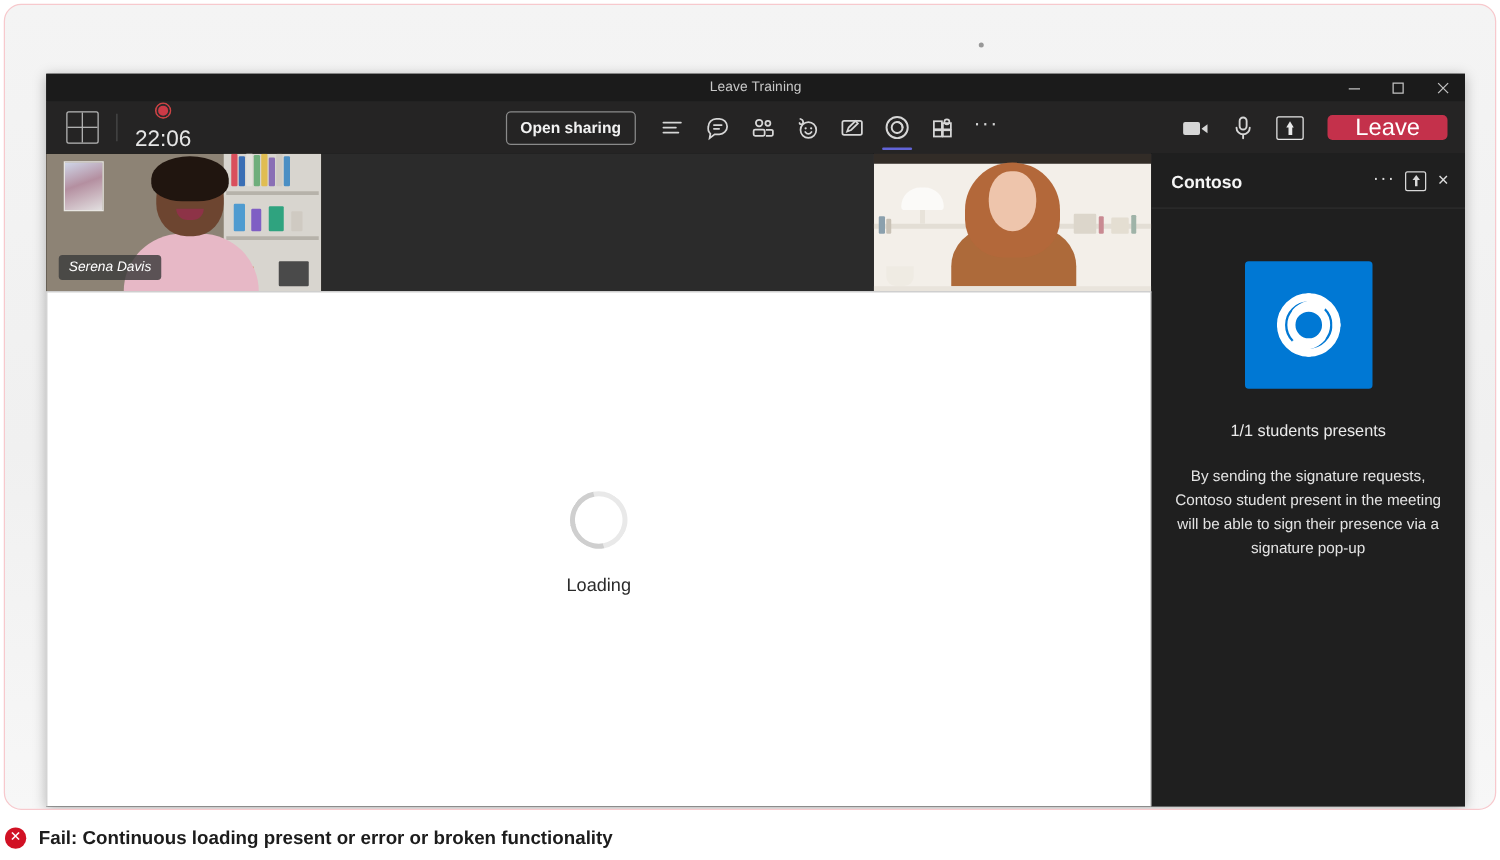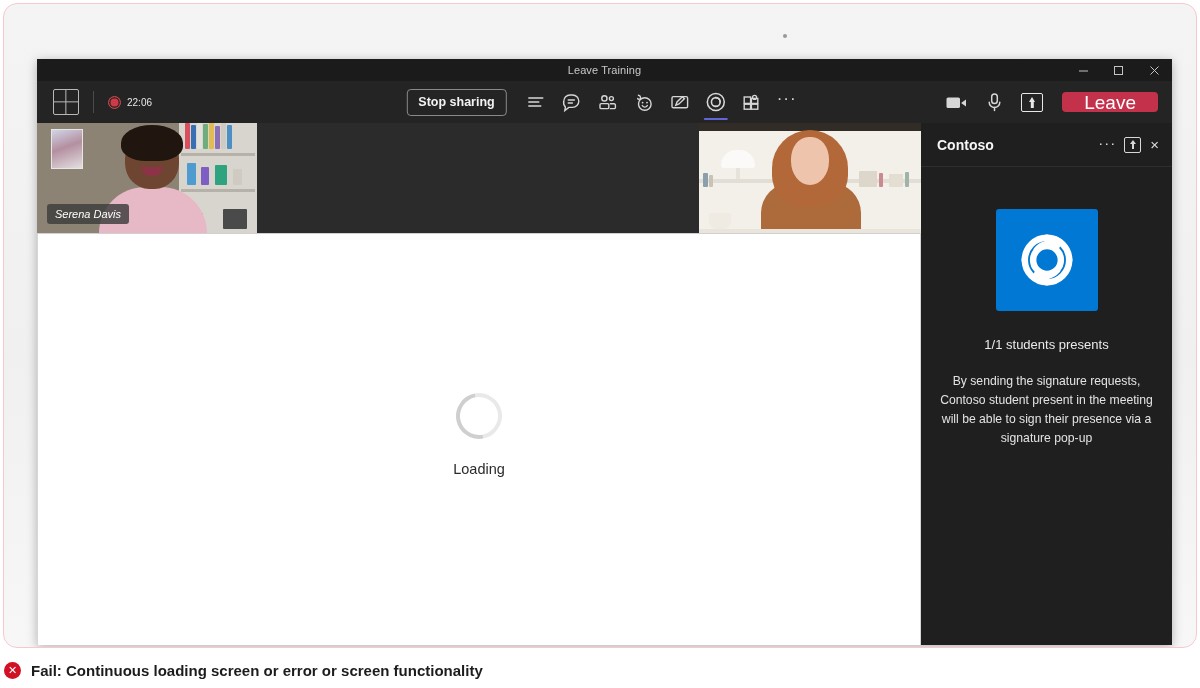--- a/index.html
+++ b/index.html
@@ -96,21 +96,22 @@
   .grid-btn::after { top: 0; bottom: 0; left: 50%; width: 1.3px; transform: translateX(-50%); }
 
   .tb-divider {
     width: 1px; height: 22px;
     background: #4a4a4a;
     margin-right: 14px;
   }
   .rec-indicator {
     display: flex; align-items: center; gap: 6px;
     color: #e6e6e6;
-    font-size: 10px;
+    font-size: 18px;
+    flex-direction: column;
   }
   .rec-dot {
     width: 13px; height: 13px;
     border-radius: 50%;
     border: 1.5px solid #c44;
     background: #ce3a47;
     box-shadow: inset 0 0 0 1.5px #2b2b2b;
   }
 
   .tb-center {
@@ -514,21 +515,21 @@
         <div class="grid-btn"></div>
         <div class="tb-divider"></div>
         <div class="rec-indicator">
           <span class="rec-dot"></span>
           <span>22:06</span>
         </div>
       </div>
 
       <div class="tb-center">
 
-        <button class="stop-sharing">Stop sharing</button>
+        <button class="stop-sharing">Open sharing</button>
 
         <div class="tb-icon">
           <svg width="20" height="20" viewBox="0 0 20 20" fill="none" stroke="currentColor" stroke-width="1.4" stroke-linecap="round">
             <line x1="3" y1="6" x2="17" y2="6"></line>
               <line x1="3" y1="10" x2="13" y2="10"></line>
               <line x1="3" y1="14" x2="15" y2="14"></line>
           </svg>
         </div>
 
         <div class="tb-icon">
@@ -702,14 +703,14 @@
 
           <div class="sp-desc">By sending the signature requests, Contoso student present in the meeting will  be able to sign their presence via a signature pop-up</div>
         </div>
       </div>
     </div>
   </div>
 </div>
 
 <div class="fail-bar">
   <span class="fail-icon">✕</span>
-  <span class="fail-text">Fail: Continuous loading screen or error or screen functionality</span>
+  <span class="fail-text">Fail: Continuous loading present or error or broken functionality</span>
 </div>
 
 </body></html>

